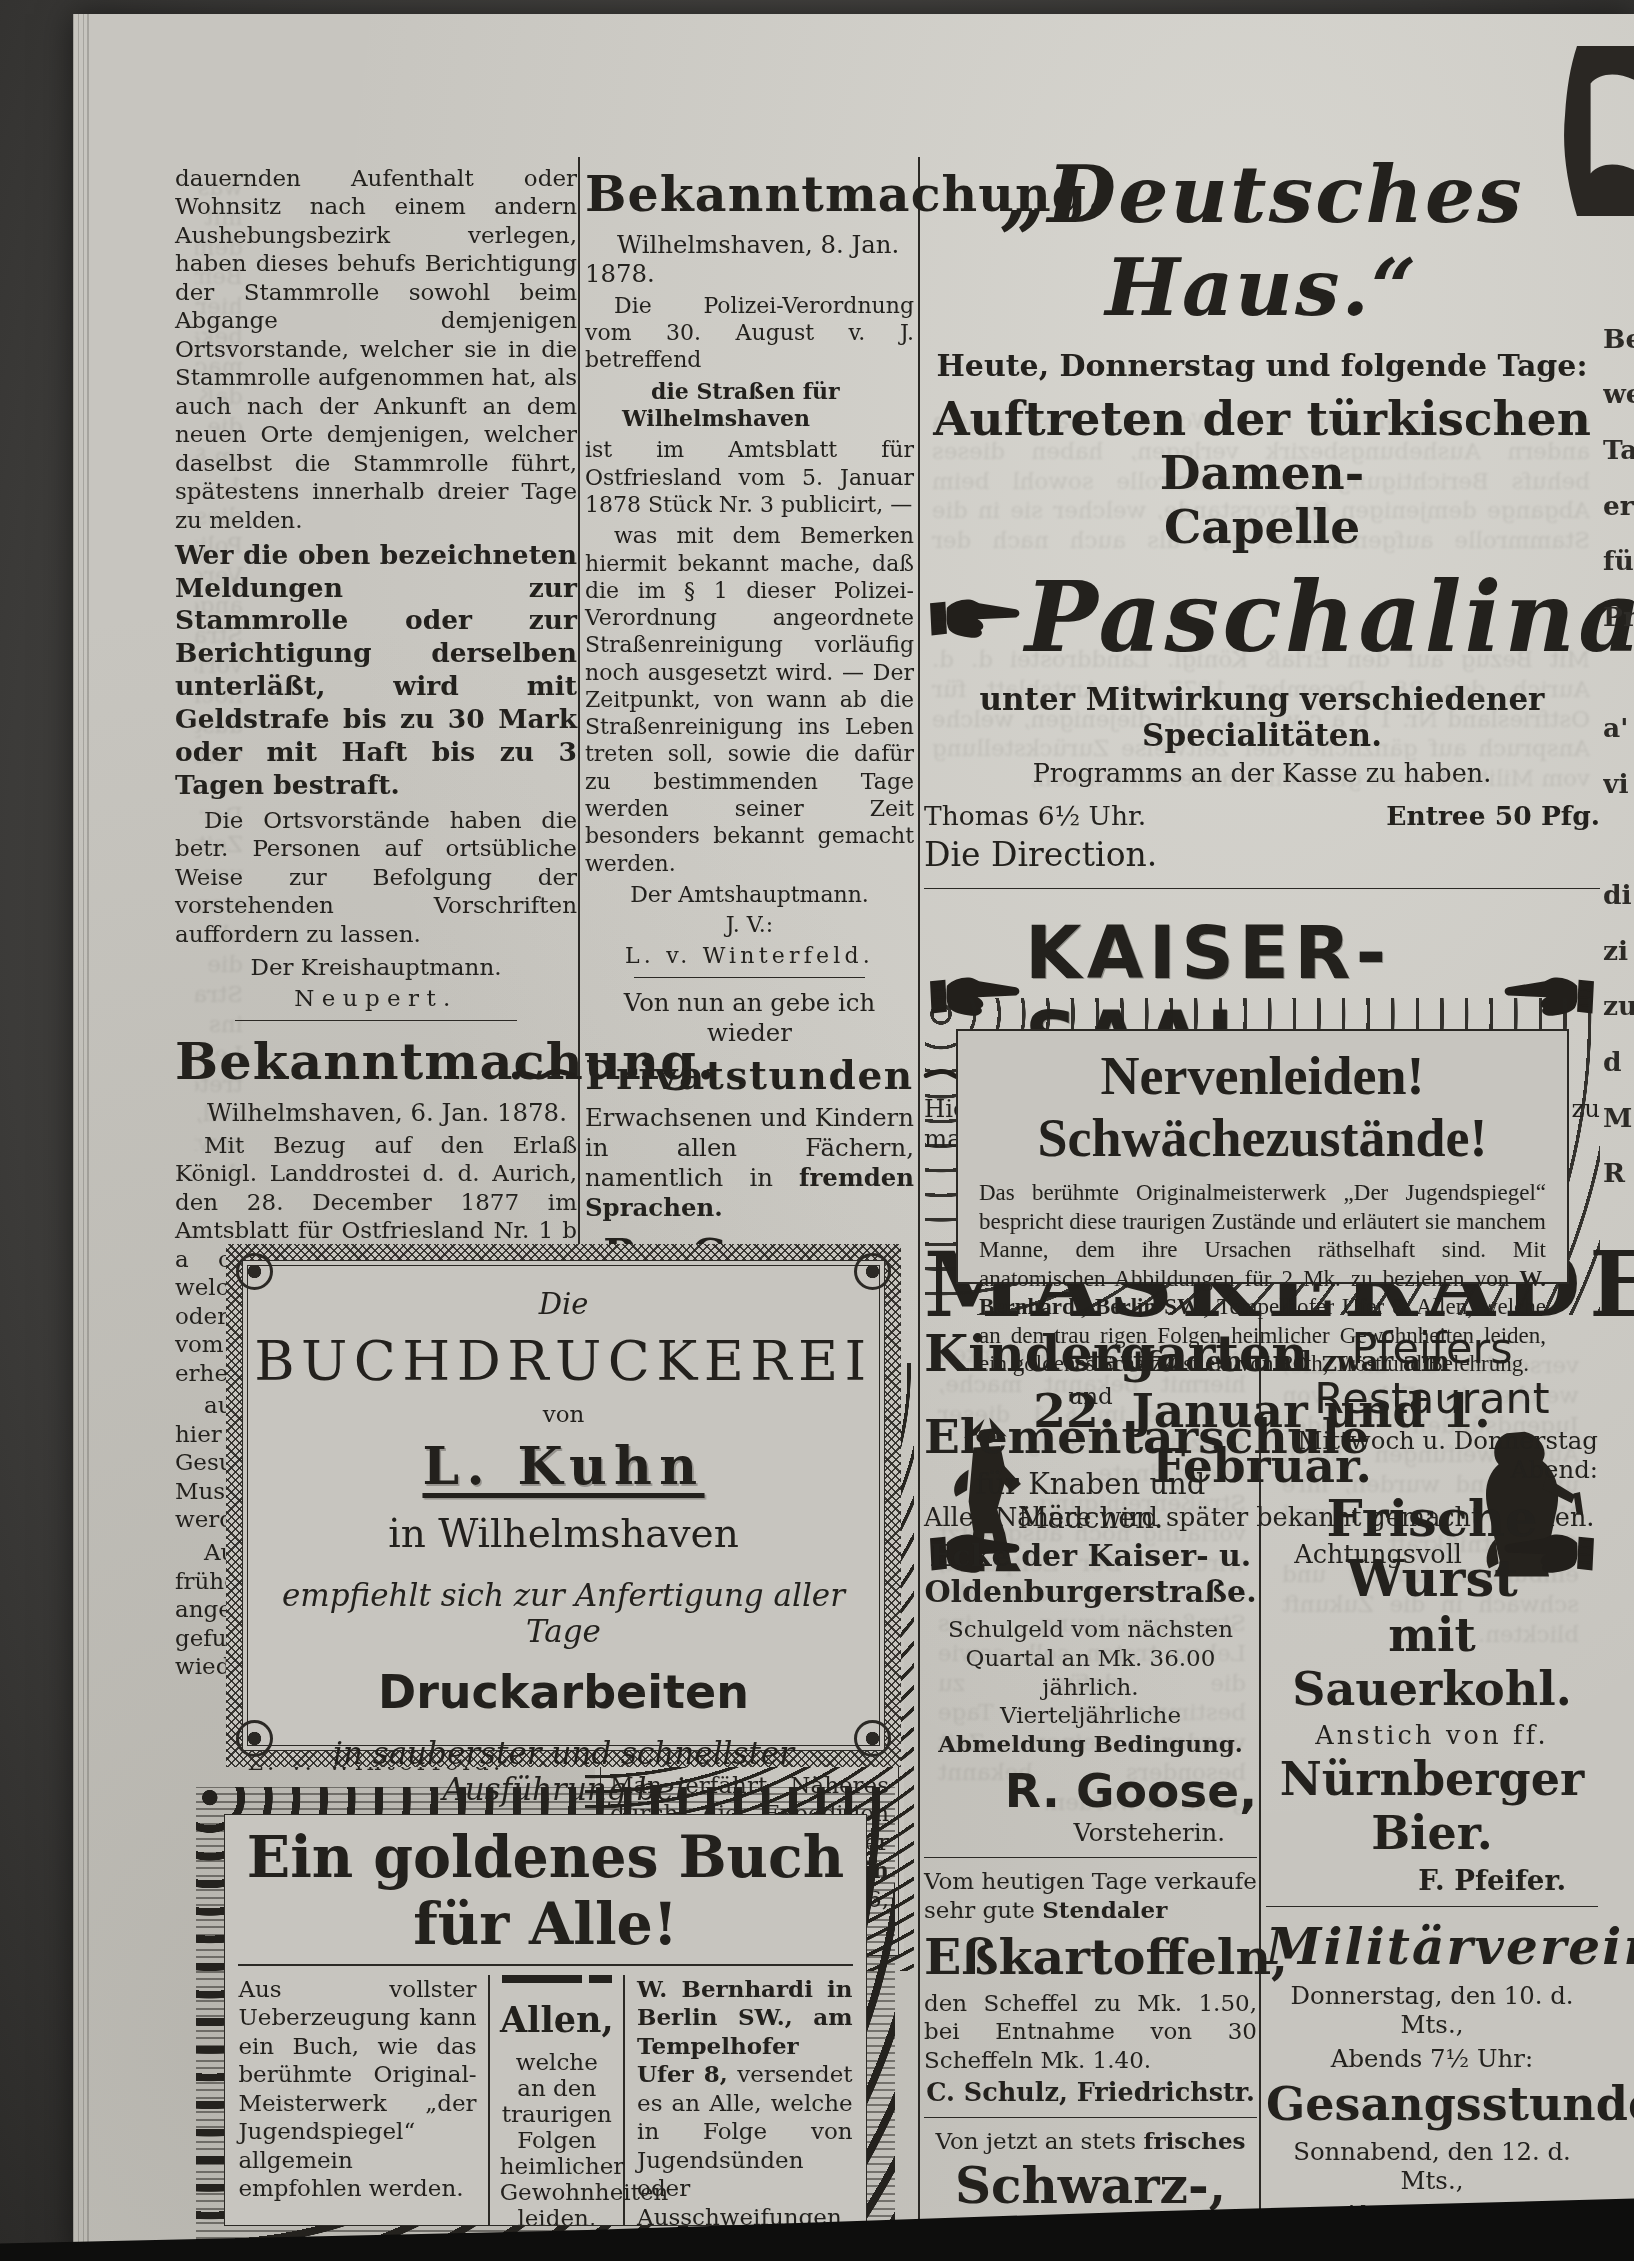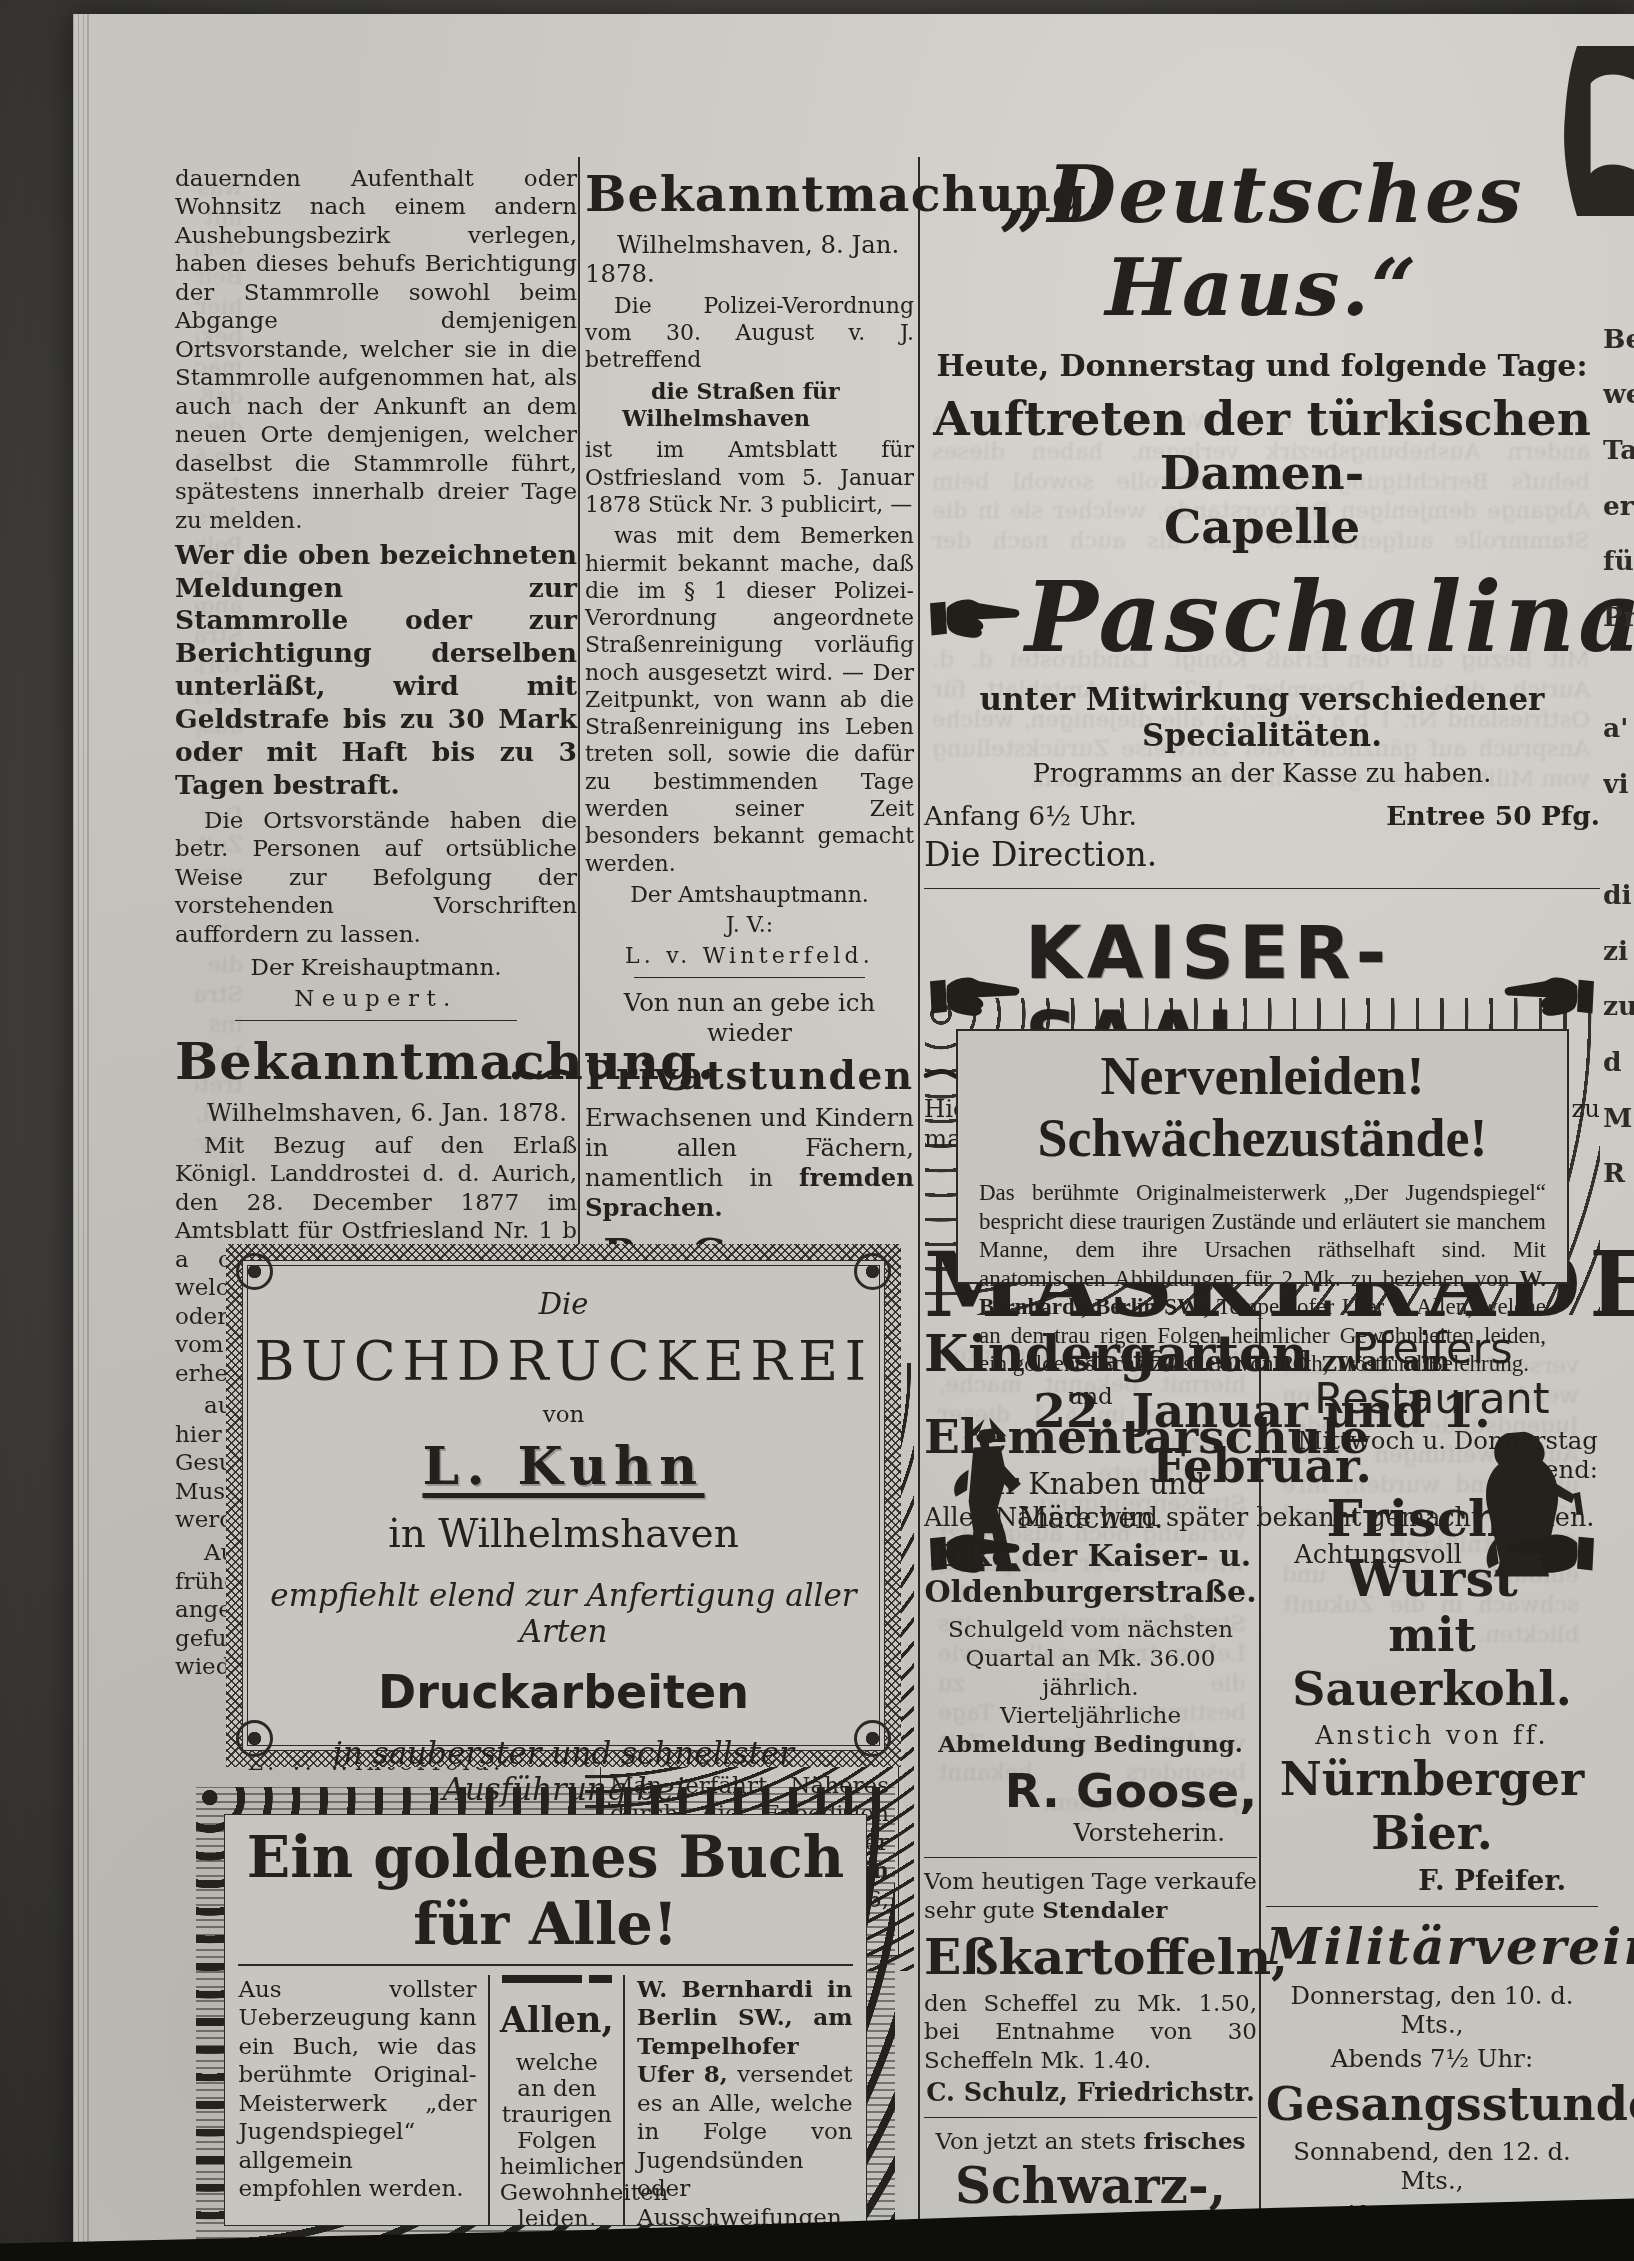--- a/index.html
+++ b/index.html
@@ -304,21 +304,21 @@
       <div class="dh-name-row">
         <svg class="hand" viewBox="0 0 120 60">
             <use href="#manicule"></use>
           </svg>
         <span class="dh-name">Paschalina</span>
 
       </div>
       <div class="dh-mit">unter Mitwirkung verschiedener Specialitäten.</div>
       <div class="dh-prog">Programms an der Kasse zu haben.</div>
       <div class="dh-row">
-        <span>Anfang 6½ Uhr.</span>
+        <span>Thomas 6½ Uhr.</span>
         <span class="boldseg">Entree 50 Pfg.</span>
       </div>
       <div class="dh-dir">Die Direction.</div>
       <hr class="rule rule3">
     </div>
 
     <div id="saal" style="position:relative">
       <div class="ks-headrow">
         <svg class="hand" viewBox="0 0 120 60">
             <use href="#manicule"></use>
@@ -418,21 +418,21 @@
     <div class="inner">
       <div class="corner tl"></div>
       <div class="corner tr"></div>
       <div class="corner bl"></div>
       <div class="corner br"></div>
       <div class="bd-die">Die</div>
       <div class="bd-name">BUCHDRUCKEREI</div>
       <div class="bd-von">von</div>
       <div class="bd-kuhn">L. Kuhn</div>
       <div class="bd-city">in Wilhelmshaven</div>
-      <div class="bd-i">empfiehlt elend zur Anfertigung aller Arten</div>
+      <div class="bd-i">empfiehlt sich zur Anfertigung aller Tage</div>
       <div class="bd-druck">Druckarbeiten</div>
       <div class="bd-i2">in sauberster und schnellster Ausführung bei</div>
       <div class="bd-i3">soliden Preisen.</div>
     </div>
   </div>
 
   <div id="gold">
     <div class="inner">
       <div class="gb-h">Ein goldenes Buch für Alle!</div>
       <div class="gb-cols">

